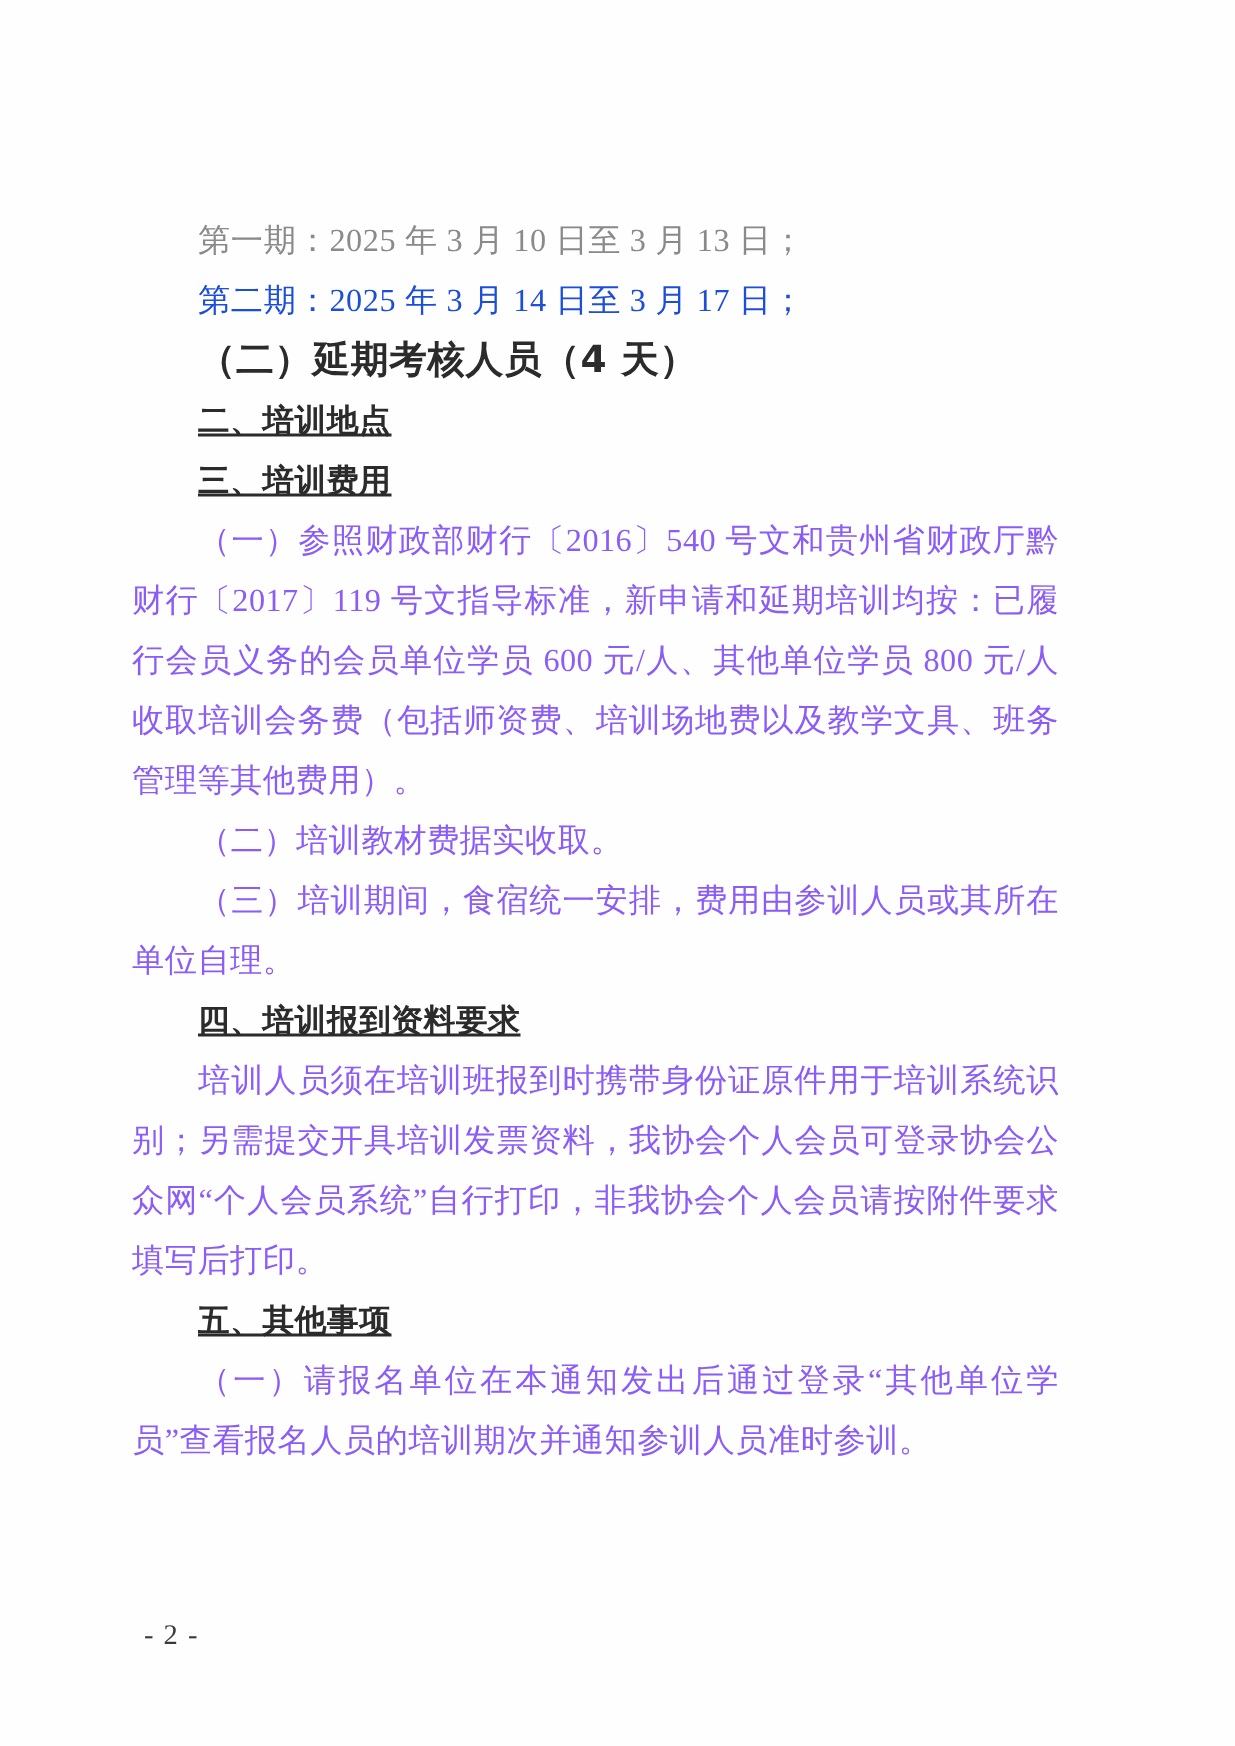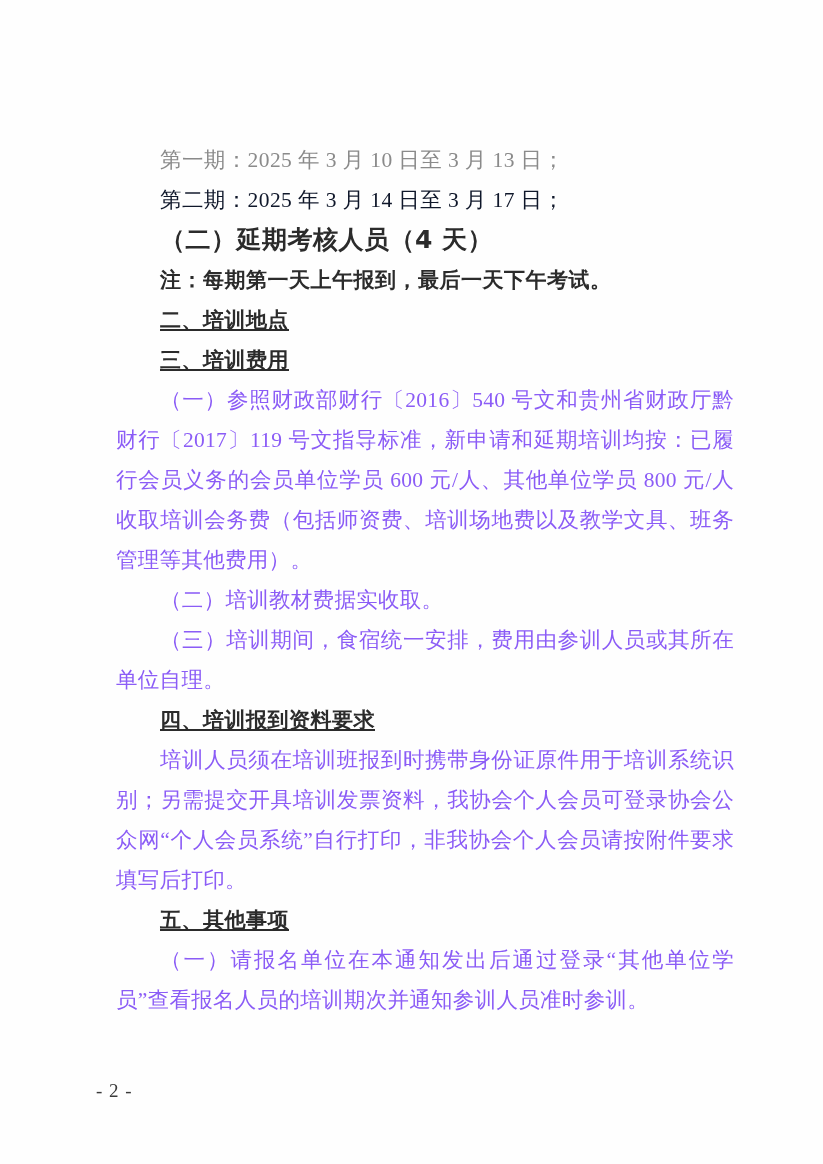--- a/index.html
+++ b/index.html
@@ -13,28 +13,28 @@
   .page {
     position: relative;
     width: 823px;
     height: 1164px;
     background: #fefefe;
     overflow: hidden;
     box-sizing: border-box;
   }
   .doc-body {
     position: absolute;
-    left: 116px;
+    left: 88px;
     top: 140px;
     width: 618px;
   }
   .line {
     font-size: 21.5px;
     line-height: 40px;
-    color: #0f172a;
+    color: #1d4ed8;
     letter-spacing: 0.4px;
     white-space: pre;
   }
   .indent {
     text-indent: 44px;
   }
   .heading {
     font-family: "DejaVu Sans", "Liberation Sans", sans-serif;
     font-weight: bold;
     font-size: 21px;
@@ -94,21 +94,20 @@
 
   <div class="doc-body">
 
     <div class="line indent faded">第一期：2025 年 3 月 10 日至 3 月 13 日；</div>
 
     <div class="line indent">第二期：2025 年 3 月 14 日至 3 月 17 日；</div>
 
     <div class="subheading">（二）延期考核人员（4 天）</div>
 
 
-    <div class="note">注：每期第一天上午报到，最后一天下午考试。</div>
 
     <div class="heading">二、培训地点</div>
 
 
     <div class="heading">三、培训费用</div>
 
     <div class="para">（一）参照财政部财行〔2016〕540 号文和贵州省财政厅黔财行〔2017〕119 号文指导标准，新申请和延期培训均按：已履行会员义务的会员单位学员 600 元/人、其他单位学员 800 元/人收取培训会务费（包括师资费、培训场地费以及教学文具、班务管理等其他费用）。</div>
 
     <div class="para">（二）培训教材费据实收取。</div>
 

